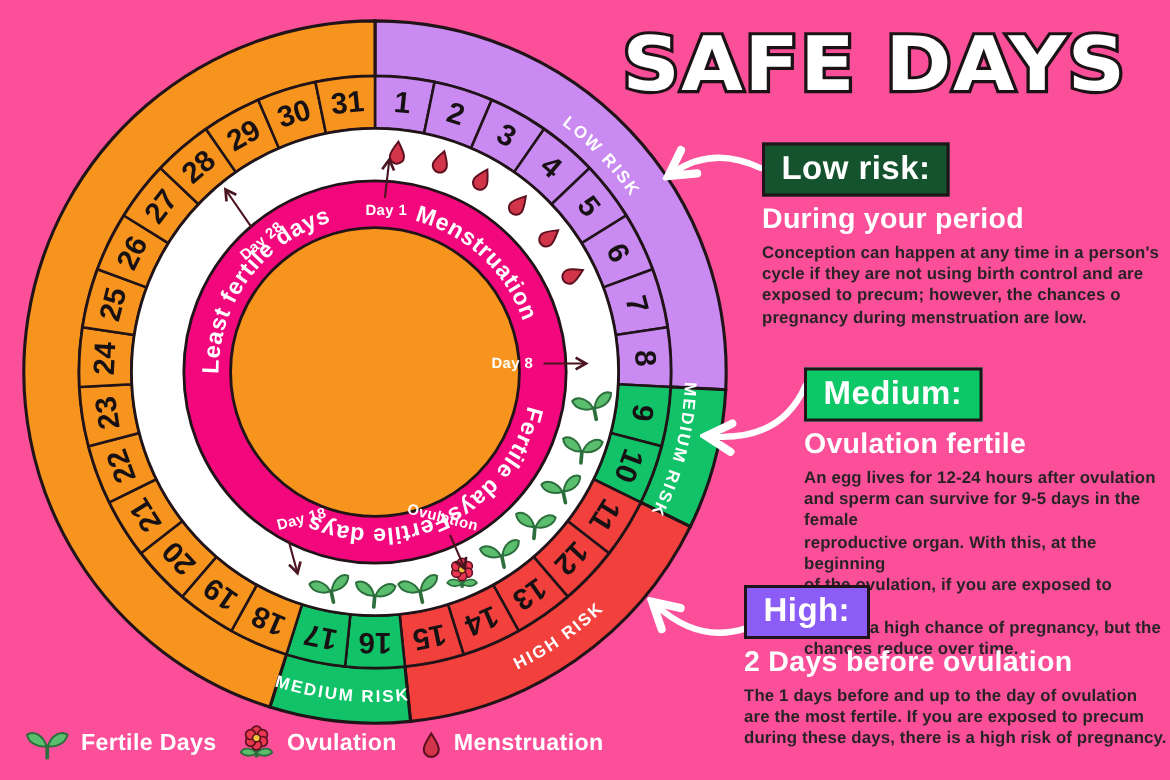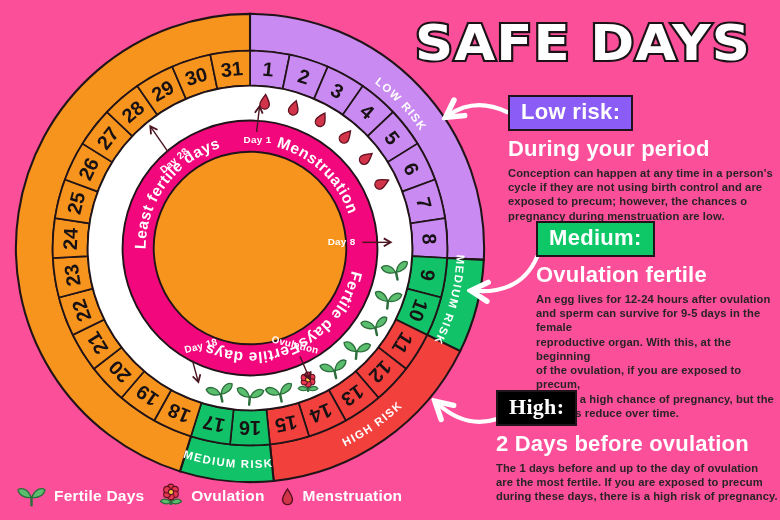--- a/index.html
+++ b/index.html
@@ -4,25 +4,25 @@
 <style>
   html,body{margin:0;padding:0;}
   #stage{position:relative;width:780px;height:520px;overflow:hidden;
          background:#FB4F99;font-family:"Liberation Sans",sans-serif;}
   #wheel-svg{position:absolute;left:14px;top:12px;}
   #title-svg{position:absolute;left:407px;top:12px;}
   #pointer-svg{position:absolute;left:0;top:0;pointer-events:none;}
   .info-block{position:absolute;}
   .badge{display:inline-block;padding:2px 11px 4px 11px;border:2.5px solid #1E1419;
          color:#fff;font-size:22px;font-weight:bold;letter-spacing:.3px;}
-  .blk-heading{color:#fff;font-size:22px;font-weight:bold;margin-top:5px;letter-spacing:.2px;}
+  .blk-heading{color:#fff;font-size:19px;font-weight:bold;margin-top:5px;letter-spacing:.2px;}
   .blk-body{color:#2A2326;font-size:11.2px;font-weight:bold;line-height:1.27;
             margin-top:4px;white-space:pre-line;letter-spacing:.1px;}
   #ib-low{left:508px;top:95px;}
-  #ib-med{left:536px;top:221px;}
+  #ib-med{left:536px;top:245px;}
   #ib-high{left:496px;top:390px;}
   #legend{position:absolute;left:16px;top:478px;height:36px;display:flex;
           align-items:center;gap:14px;}
   .legend-item{display:flex;align-items:center;gap:7px;}
   .legend-label{color:#fff;font-size:15.5px;font-weight:bold;letter-spacing:.2px;}
 </style>
 </head>
 <body>
 
 <div id="stage" style="background: rgb(251, 79, 153);">
@@ -210,41 +210,41 @@
       <marker id="whead" viewBox="0 0 12 12" refX="8" refY="6" markerWidth="6" markerHeight="6" orient="auto">
         <path d="M2 1.5 L10 6 L2 10.5" fill="none" stroke="#ffffff" stroke-width="2.6" stroke-linecap="round"></path>
       </marker>
     </defs>
     <path d="M 507 112 Q 475 97 449 115" fill="none" stroke="#ffffff" stroke-width="4.2" stroke-linecap="round" marker-end="url(#whead)"></path>
     <path d="M 537 257 Q 521 294 475 291" fill="none" stroke="#ffffff" stroke-width="4.2" stroke-linecap="round" marker-end="url(#whead)"></path>
     <path d="M 497 419 Q 466 429 438 404" fill="none" stroke="#ffffff" stroke-width="4.2" stroke-linecap="round" marker-end="url(#whead)"></path>
   </svg>
 
   <div class="info-block" id="ib-low">
-    <span class="badge" style="background: #8b5cf6;">Low risk:</span>
+    <span class="badge" style="background: #14532d;">Low risk:</span>
     <div class="blk-heading">During your period</div>
     <div class="blk-body">Conception can happen at any time in a person's
 cycle if they are not using birth control and are
 exposed to precum; however, the chances o
 pregnancy during menstruation are low.</div>
   </div>
 
   <div class="info-block" id="ib-med">
     <span class="badge" style="background: rgb(14, 200, 104);">Medium:</span>
     <div class="blk-heading">Ovulation fertile</div>
     <div class="blk-body">An egg lives for 12-24 hours after ovulation
 and sperm can survive for 9-5 days in the female
 reproductive organ. With this, at the beginning
 of the ovulation, if you are exposed to precum,
 there is a high chance of pregnancy, but the
 chances reduce over time.</div>
   </div>
 
   <div class="info-block" id="ib-high">
-    <span class="badge" style="background: #000000; font-family: Liberation Serif, serif;">High:</span>
+    <span class="badge" style="background: #8b5cf6;">High:</span>
     <div class="blk-heading">2 Days before ovulation</div>
     <div class="blk-body">The 1 days before and up to the day of ovulation
 are the most fertile. If you are exposed to precum
 during these days, there is a high risk of pregnancy.</div>
   </div>
 
   <div id="legend">
     <div class="legend-item">
       <svg width="31" height="25" viewBox="-16 -12 32 26">
         <g id="lg-sprout">

